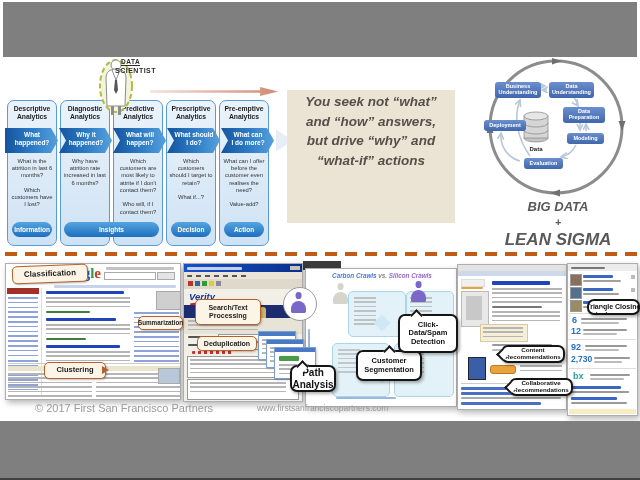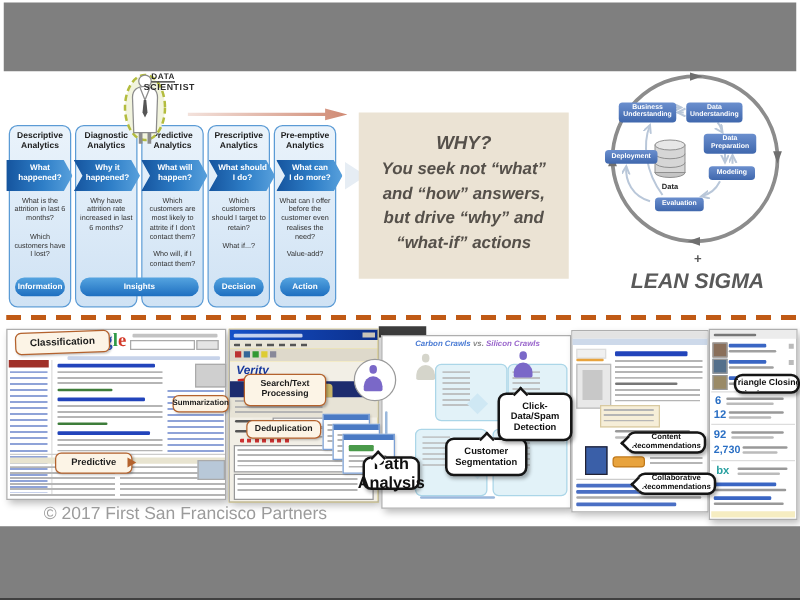--- a/index.html
+++ b/index.html
@@ -35,21 +35,21 @@
   .person{position:absolute}
   .person::before{content:'';position:absolute;left:50%;top:0;transform:translateX(-50%);width:46%;height:34%;background:currentColor;border-radius:50%}
   .person::after{content:'';position:absolute;left:0;bottom:0;width:100%;height:58%;background:currentColor;border-radius:50% 50% 10% 10%/65% 65% 12% 12%}
   .miniwin{position:absolute;background:#fff;border:1px solid #7a9fd4;z-index:4;box-shadow:1px 1px 2px rgba(0,0,0,.2)}
   .mtitle{height:4px;background:#4a7ac4}
   .diamond{position:absolute;background:#cfe8f4;transform:rotate(45deg)}
   .bluebox{position:absolute;background:#e2f2f8;border:1px solid #abd6e8;border-radius:5px}
   .gl{font-family:"Liberation Serif",serif;font-weight:bold;font-size:15px}
   .gl0,.gl3{color:#2a58c4}.gl1,.gl5{color:#d33a2a}.gl2{color:#e8b71d}.gl4{color:#2f9a47}
   .stat{position:absolute;color:#2a6fc4;font-weight:bold}
-  .ftr{position:absolute;color:#9b9b9b;font-size:14px}
+  .ftr{position:absolute;color:#9b9b9b;font-size:11px}
 </style>
 </head>
 <body>
 
 <div id="slide">
 
   <div class="p band" style="left:3px;top:2px;width:634px;height:55px"></div>
 
   <svg class="p" style="left:96px;top:56px;z-index:3" width="40" height="62" viewBox="0 0 40 62">
     <ellipse cx="20" cy="30" rx="16" ry="26" fill="#f2f4de" stroke="#b3bc3e" stroke-width="2" stroke-dasharray="5 3"></ellipse>
@@ -116,21 +116,20 @@
 Value-add?</div>
 
   <div class="p pill" style="left:12px;top:222px;width:40px;height:15px">Information</div>
   <div class="p pill" style="left:64px;top:222px;width:95px;height:15px">Insights</div>
   <div class="p pill" style="left:171px;top:222px;width:40px;height:15px">Decision</div>
   <div class="p pill" style="left:224px;top:222px;width:40px;height:15px">Action</div>
 
   <div class="p dash" style="left:5px;top:252px;width:632px;height:3.5px"></div>
 
   <div class="p why" style="left:287px;top:90px;width:168px;height:133px">
-    <div style="font-size:15px;margin-top:16px">WHY?</div>
     <div style="font-size:13.5px;line-height:1.45;padding:2px 10px 0 10px">You seek not “what” and “how” answers, but drive “why” and “what-if” actions</div>
   </div>
 
   <svg class="p" style="left:470px;top:57px" width="170" height="140" viewBox="0 0 170 140">
     <defs>
       <marker id="arr" markerWidth="6" markerHeight="6" refX="4" refY="2" orient="auto">
         <path d="M0,0 L4,2 L0,4" fill="none" stroke="#b9c7d9" stroke-width="1"></path>
       </marker>
     </defs>
     <circle cx="86" cy="70" r="66" fill="none" stroke="#8c8c8c" stroke-width="3"></circle>
@@ -154,20 +153,21 @@
     <text x="66" y="94" text-anchor="middle" font-size="6" font-weight="bold" fill="#222">Data</text>
   </svg>
   <div class="p crisp-box" style="left:495px;top:82px;width:46px;height:16px">Business Understanding</div>
   <div class="p crisp-box" style="left:549px;top:82px;width:45px;height:16px">Data Understanding</div>
   <div class="p crisp-box" style="left:563px;top:107px;width:42px;height:16px">Data Preparation</div>
   <div class="p crisp-box" style="left:567px;top:133px;width:37px;height:11px">Modeling</div>
   <div class="p crisp-box" style="left:524px;top:158px;width:39px;height:11px">Evaluation</div>
   <div class="p crisp-box" style="left:484px;top:120px;width:42px;height:11px">Deployment</div>
 
   <div class="p big" style="left:483px;top:199px;width:150px">
+    <div style="font-size:13px">BIG DATA</div>
     <div style="font-size:10.5px;margin:2px 0">+</div>
     <div style="font-size:17px">LEAN SIGMA</div>
   </div>
 
   <div class="p" style="left:303px;top:261px;width:38px;height:9px;background:#3c3c3c"></div>
 
   <div class="panel" style="left:5px;top:263px;width:176px;height:137px">
     <div class="p" style="left:50px;top:0px">
       <span class="gl gl0">G</span><span class="gl gl1">o</span><span class="gl gl2">o</span><span class="gl gl3">g</span><span class="gl gl4">l</span><span class="gl gl5">e</span>
     </div>
@@ -326,36 +326,37 @@
     <div class="bar" style="left:22px;top:114px;width:34px;height:2.2px;background:#bbb"></div>
     <div class="bar" style="left:3px;top:122px;width:50px;height:2.6px;background:#3a66c4"></div>
     <div class="bar" style="left:3px;top:127px;width:58px;height:2.2px;background:#999"></div>
     <div class="bar" style="left:3px;top:133px;width:46px;height:2.6px;background:#3a66c4"></div>
     <div class="bar" style="left:3px;top:138px;width:56px;height:2.2px;background:#999"></div>
     <div class="p" style="left:1px;top:145px;width:67px;height:5px;background:#f6edc2"></div>
   </div>
 
   <div class="callout" style="left:12px;top:265px;width:74px;height:16px;font-size:8px;transform:rotate(-2deg)">Classification</div>
   <div class="callout" style="left:138px;top:316px;width:43px;height:12px;font-size:6.3px">Summarization</div>
-  <div class="callout arrow-r" style="left:44px;top:362px;width:60px;height:15px;font-size:7.5px">Predictive</div>
+  <div class="callout arrow-r" style="left:44px;top:362px;width:60px;height:15px;font-size:7.5px">Clustering</div>
   <div class="callout pre" style="left:195px;top:299px;width:64px;height:24px;font-size:7px">Search/Text
 Processing</div>
   <div class="callout" style="left:197px;top:336px;width:58px;height:13px;font-size:7px">Deduplication</div>
 
-  <div class="bubble pre tail-tl" style="left:290px;top:365px;width:46px;height:27px;font-size:13px">Path
+  <div class="bubble pre tail-tl" style="left:290px;top:365px;width:46px;height:27px;font-size:10px">Path
 Analysis</div>
   <div class="bubble pre tail-tc" style="left:356px;top:350px;width:66px;height:31px;font-size:7.5px">Customer
 Segmentation</div>
   <div class="bubble pre tail-t" style="left:398px;top:314px;width:60px;height:39px;font-size:7.5px">Click-
 Data/Spam
 Detection</div>
   <div class="bubble pre tail-l" style="left:501px;top:345px;width:64px;height:18px;font-size:6.2px">Content
 Recommendations</div>
   <div class="bubble pre tail-l" style="left:509px;top:378px;width:64px;height:18px;font-size:6.2px">Collaborative
 Recommendations</div>
   <div class="bubble tail-bl" style="left:587px;top:299px;width:53px;height:16px;font-size:7px;white-space:nowrap;overflow:hidden">Triangle Closing</div>
 
   <div class="ftr" style="left:35px;top:402px">© 2017 First San Francisco Partners</div>
+  <div class="ftr" style="left:257px;top:403px;font-size:8.5px">www.firstsanfranciscopartners.com</div>
 
   <div class="p band" style="left:0;top:421px;width:640px;height:57px"></div>
   <div class="p" style="left:0;top:478px;width:640px;height:2px;background:#404040"></div>
 
 </div>
 
 </body></html>

